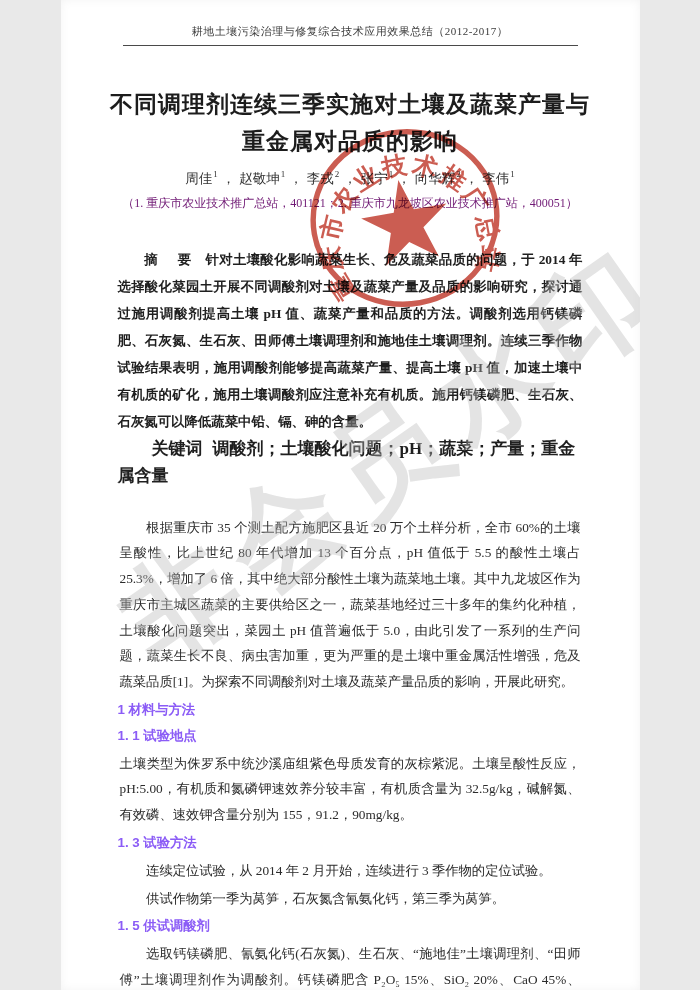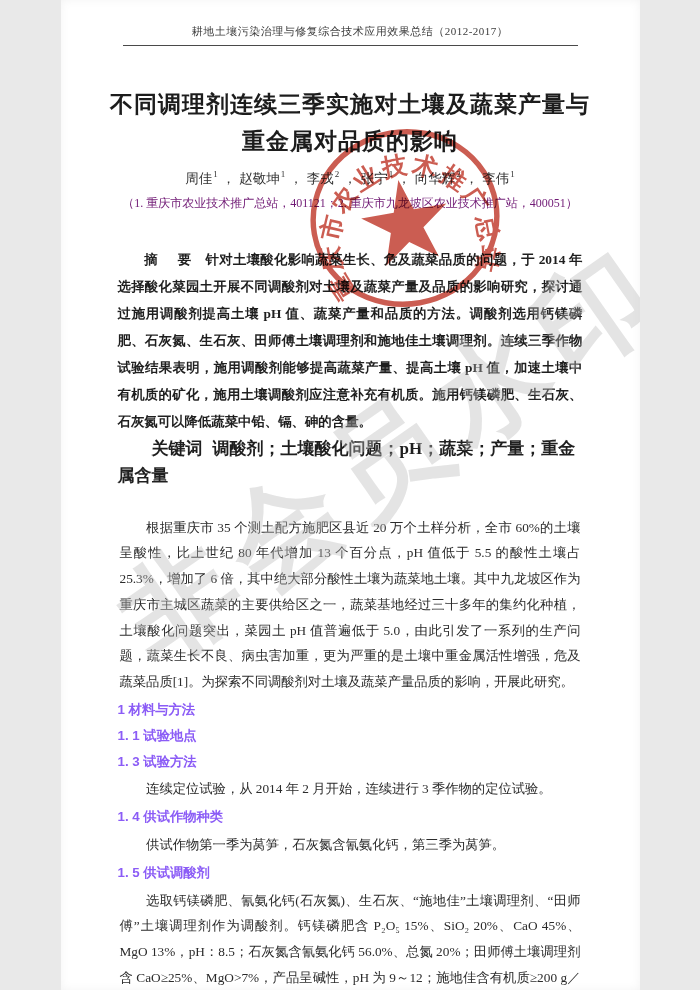--- a/index.html
+++ b/index.html
@@ -60,23 +60,23 @@
     <div class="affiliation">（1. 重庆市农业技术推广总站，401121；2. 重庆市九龙坡区农业技术推广站，400051）</div>
 
     <p class="abstract"><span class="abs-label">摘 要</span><span>针对土壤酸化影响蔬菜生长、危及蔬菜品质的问题，于 2014 年选择酸化菜园土开展不同调酸剂对土壤及蔬菜产量及品质的影响研究，探讨通过施用调酸剂提高土壤 pH 值、蔬菜产量和品质的方法。调酸剂选用钙镁磷肥、石灰氮、生石灰、田师傅土壤调理剂和施地佳土壤调理剂。连续三季作物试验结果表明，施用调酸剂能够提高蔬菜产量、提高土壤 pH 值，加速土壤中有机质的矿化，施用土壤调酸剂应注意补充有机质。施用钙镁磷肥、生石灰、石灰氮可以降低蔬菜中铅、镉、砷的含量。</span></p>
 
     <p class="keywords"><span class="kw-label">关键词</span><span>调酸剂；土壤酸化问题；pH；蔬菜；产量；重金属含量</span></p>
 
     <div class="body-wrap">
         <div class="b-p">根据重庆市 35 个测土配方施肥区县近 20 万个土样分析，全市 60%的土壤呈酸性，比上世纪 80 年代增加 13 个百分点，pH 值低于 5.5 的酸性土壤占 25.3%，增加了 6 倍，其中绝大部分酸性土壤为蔬菜地土壤。其中九龙坡区作为重庆市主城区蔬菜的主要供给区之一，蔬菜基地经过三十多年的集约化种植，土壤酸化问题突出，菜园土 pH 值普遍低于 5.0，由此引发了一系列的生产问题，蔬菜生长不良、病虫害加重，更为严重的是土壤中重金属活性增强，危及蔬菜品质[1]。为探索不同调酸剂对土壤及蔬菜产量品质的影响，开展此研究。</div>
         <div class="b-h1">1 材料与方法</div>
         <div class="b-h2">1. 1 试验地点</div>
+        <div class="b-p noindent">土壤类型为侏罗系中统沙溪庙组紫色母质发育的灰棕紫泥。土壤呈酸性反应，pH:5.00，有机质和氮磷钾速效养分较丰富，有机质含量为 32.5g/kg，碱解氮、有效磷、速效钾含量分别为 155，91.2，90mg/kg。</div>
         <div class="b-h2">1. 3 试验方法</div>
         <div class="b-p">连续定位试验，从 2014 年 2 月开始，连续进行 3 季作物的定位试验。</div>
-        <div class="b-h2">1. 4 供试作物种类</div>
         <div class="b-p">供试作物第一季为莴笋，石灰氮含氰氨化钙，第三季为莴笋。</div>
         <div class="b-h2">1. 5 供试调酸剂</div>
         <div class="b-p">选取钙镁磷肥、氰氨化钙(石灰氮)、生石灰、“施地佳”土壤调理剂、“田师傅”土壤调理剂作为调酸剂。钙镁磷肥含 P₂O₅ 15%、SiO₂ 20%、CaO 45%、MgO 13%，pH：8.5；石灰氮含氰氨化钙 56.0%、总氮 20%；田师傅土壤调理剂含 CaO≥25%、MgO&gt;7%，产品呈碱性，pH 为 9～12；施地佳含有机质≥200 g／L，氨基酸 110 g／L，水不溶物≤50 g／L，pH 为 2.5～4.5。</div>
       </div>
 
   </div>
 
   <div class="watermark" style="color: rgb(185, 185, 185);">非会员水印</div>
 
   <div class="stamp">

